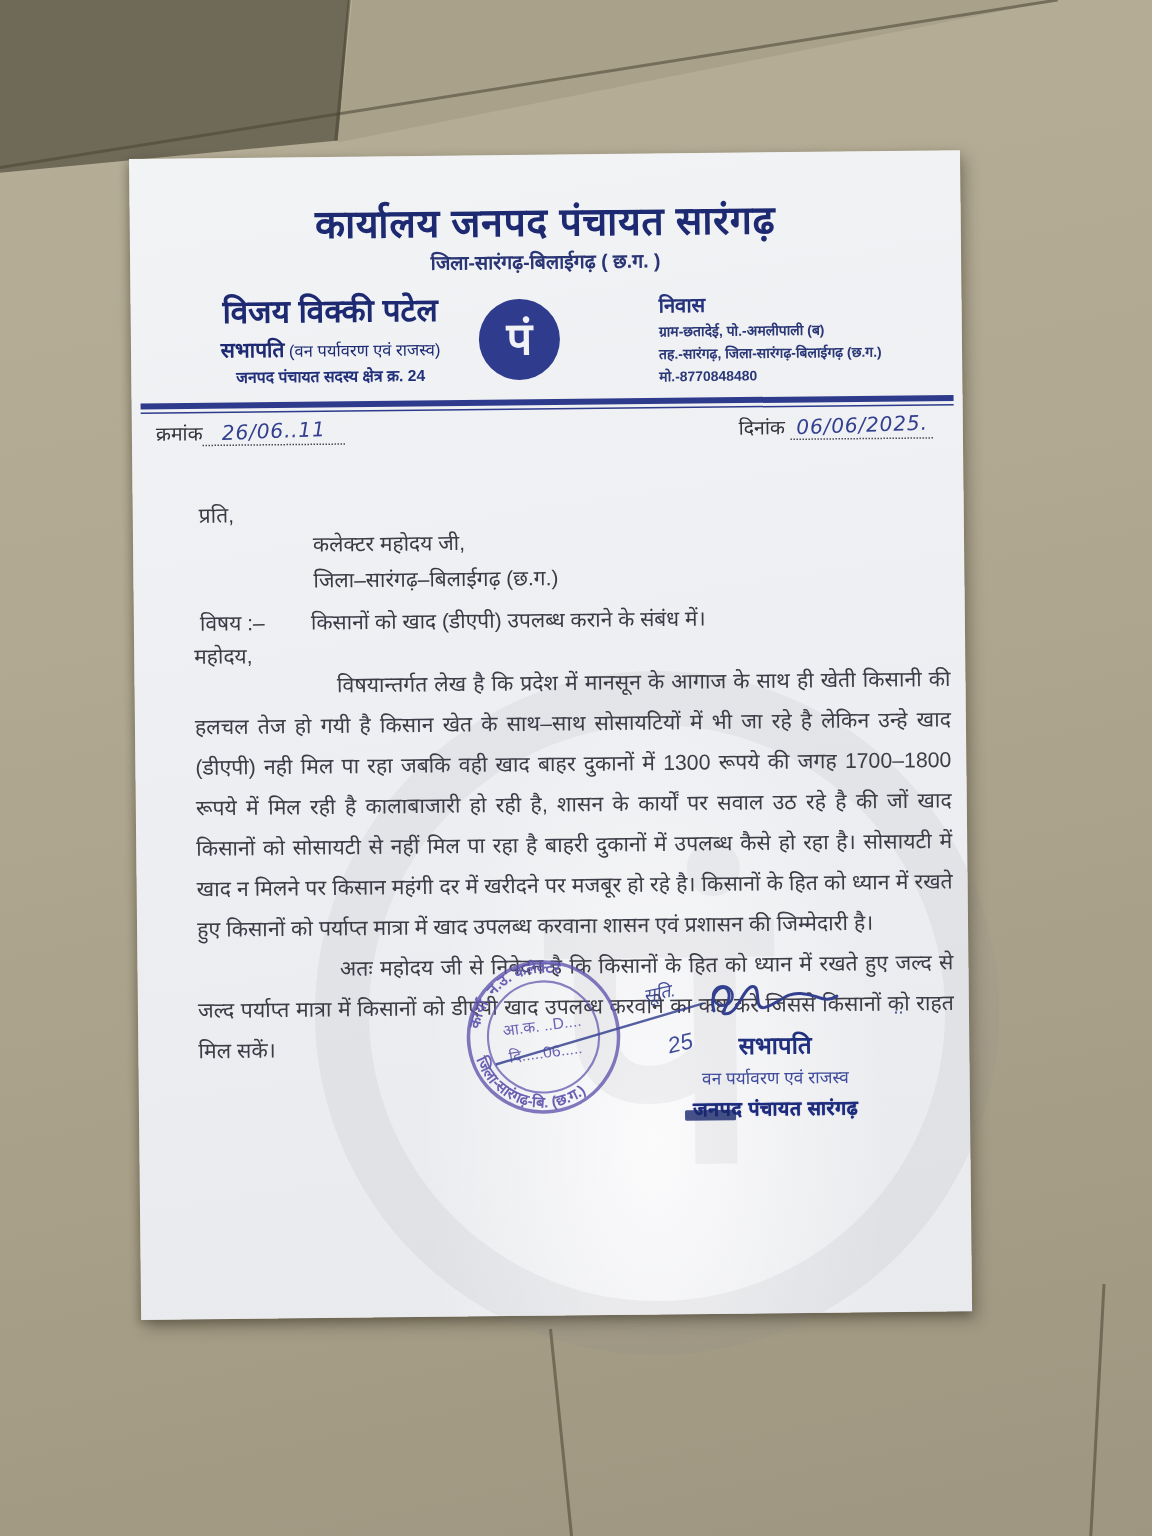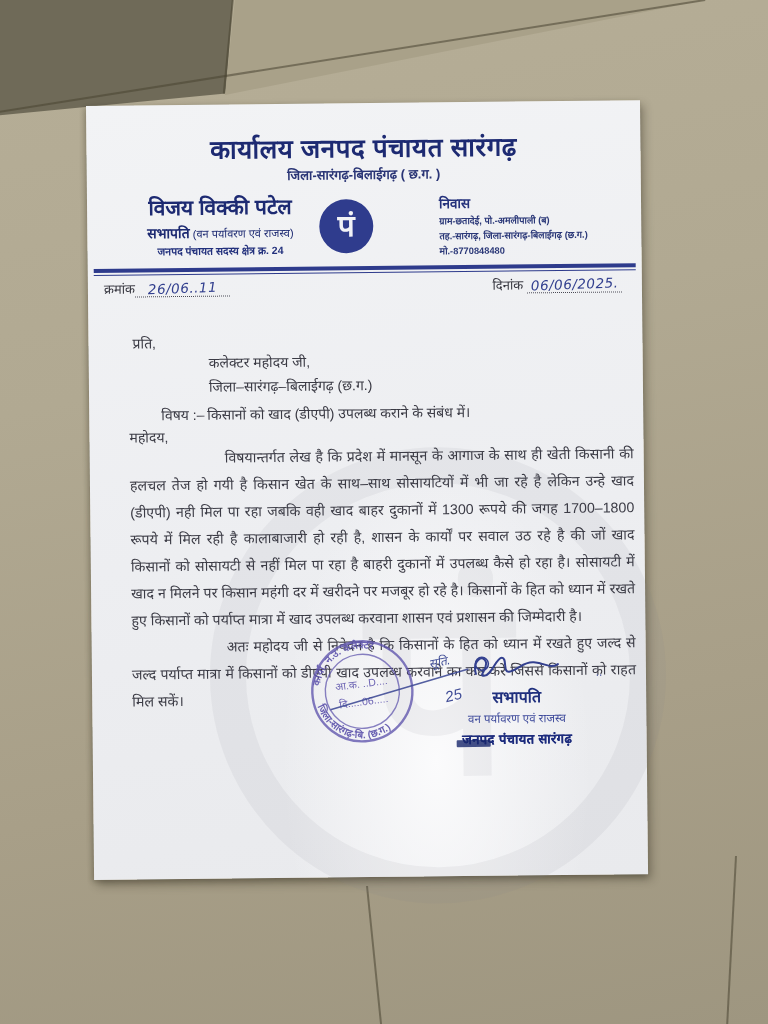--- a/index.html
+++ b/index.html
@@ -60,21 +60,21 @@
   .ref-right{position:absolute;right:6px;top:0;}
   .dotted{display:inline-block;border-bottom:1.6px dotted #4a4a55;min-width:95px;text-align:center;
     vertical-align:bottom;line-height:15px;}
   .hand{font-family:"DejaVu Sans",sans-serif;font-style:italic;color:#33408f;font-size:13.5px;
     display:inline-block;transform:rotate(-1.5deg);letter-spacing:.5px;}
 
   
   .to-label{position:absolute;left:44px;top:228px;font-size:14px;color:#3a3a44;}
   .to-line1{position:absolute;left:120px;top:248px;font-size:14px;color:#3a3a44;}
   .to-line2{position:absolute;left:120px;top:272px;font-size:14px;color:#3a3a44;}
-  .subj-label{position:absolute;left:44px;top:300px;font-size:14px;color:#3a3a44;margin-left:28px;}
+  .subj-label{position:absolute;left:44px;top:300px;font-size:14px;color:#3a3a44;}
   .subj-text{position:absolute;left:118px;top:300px;font-size:14px;color:#3a3a44;}
   .salutation{position:absolute;left:40px;top:322px;font-size:14px;color:#3a3a44;}
   .body-text{position:absolute;left:40px;right:10px;top:340px;font-size:14.2px;line-height:27px;
     color:#3c3c46;text-align:justify;}
   .body-text p{margin:0;text-indent:95px;}
 
   
   .stamp{position:absolute;left:208px;top:519px;width:176px;height:132px;z-index:2;
     transform:rotate(-7deg);opacity:.92;}
   .stamp text{font-family:"Liberation Sans","DejaVu Sans",sans-serif;}

